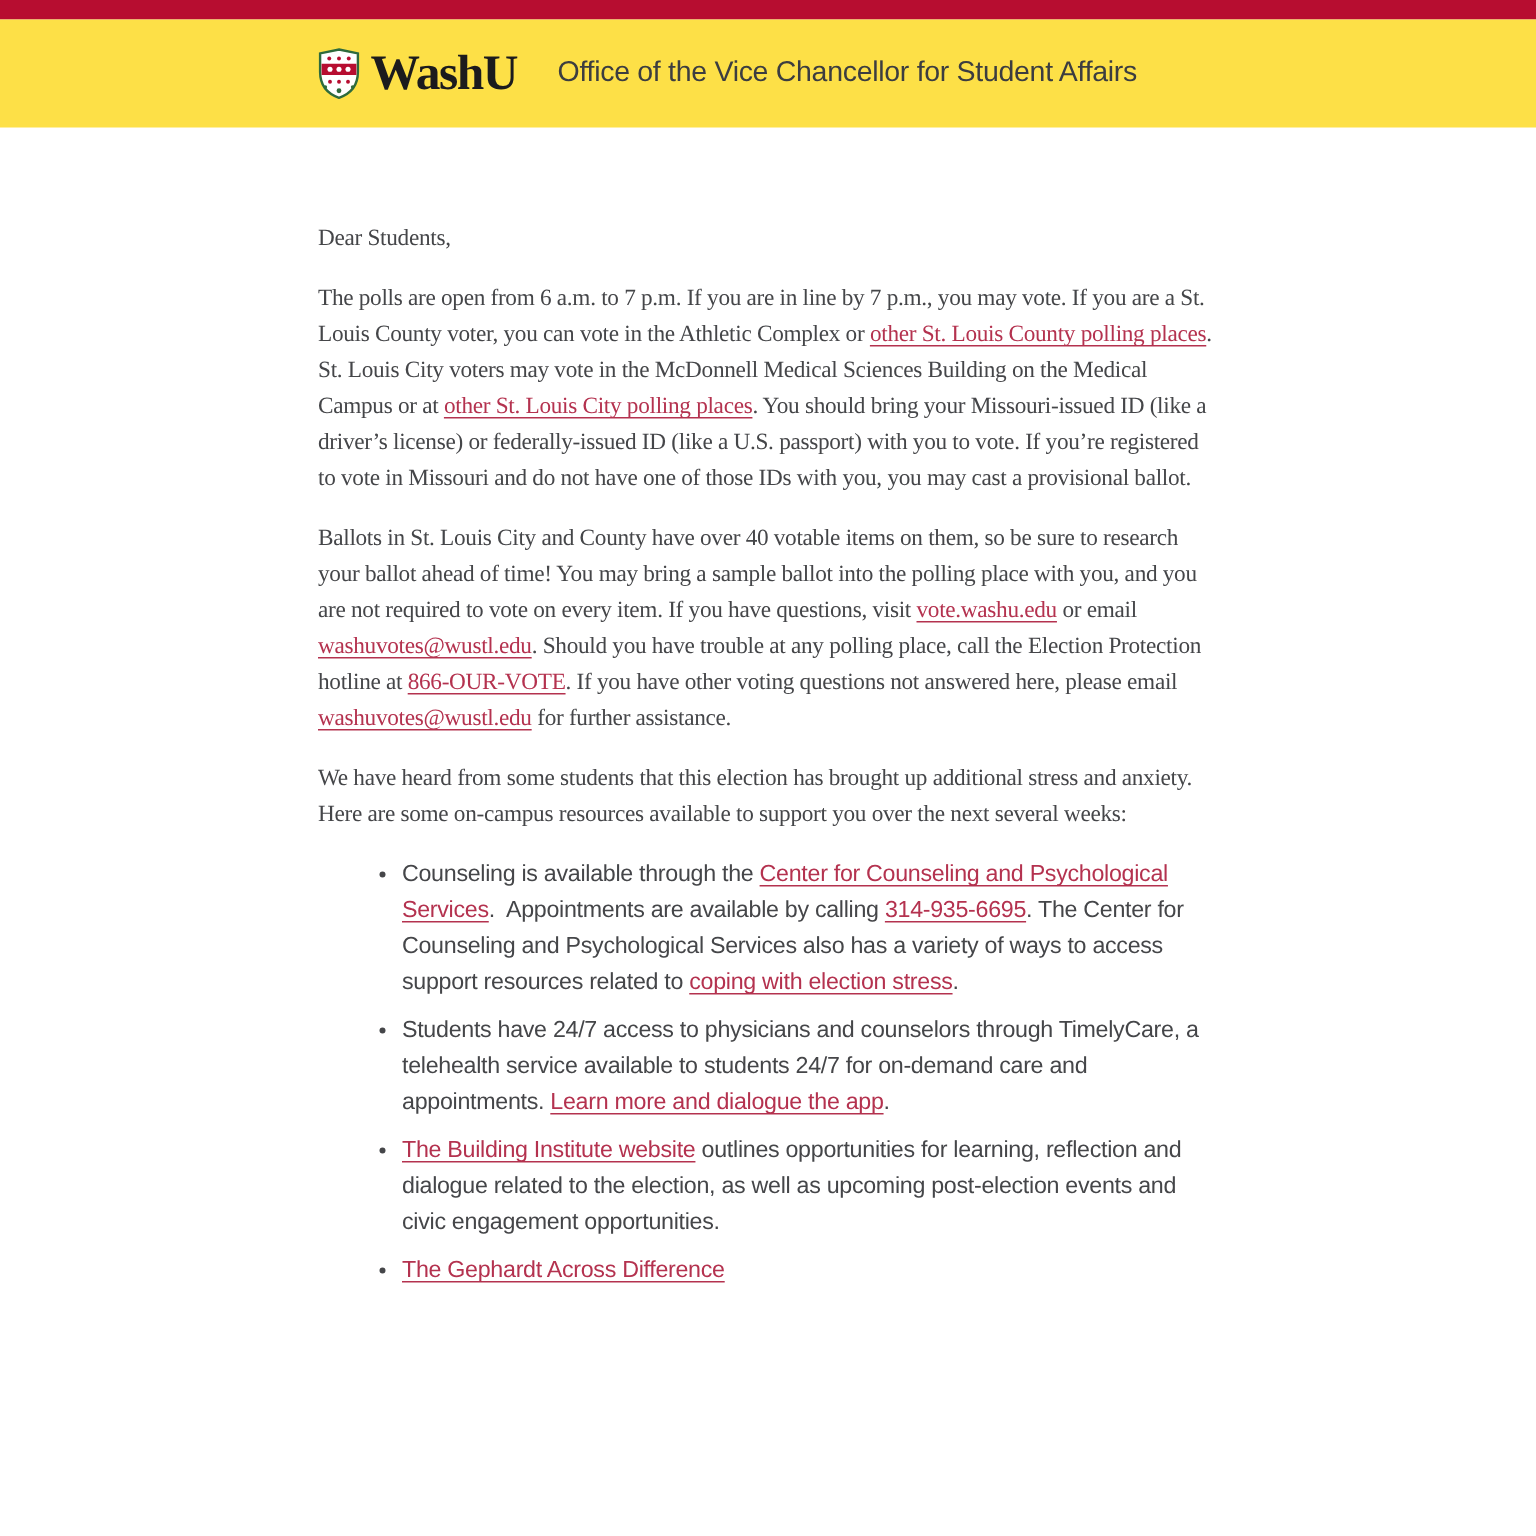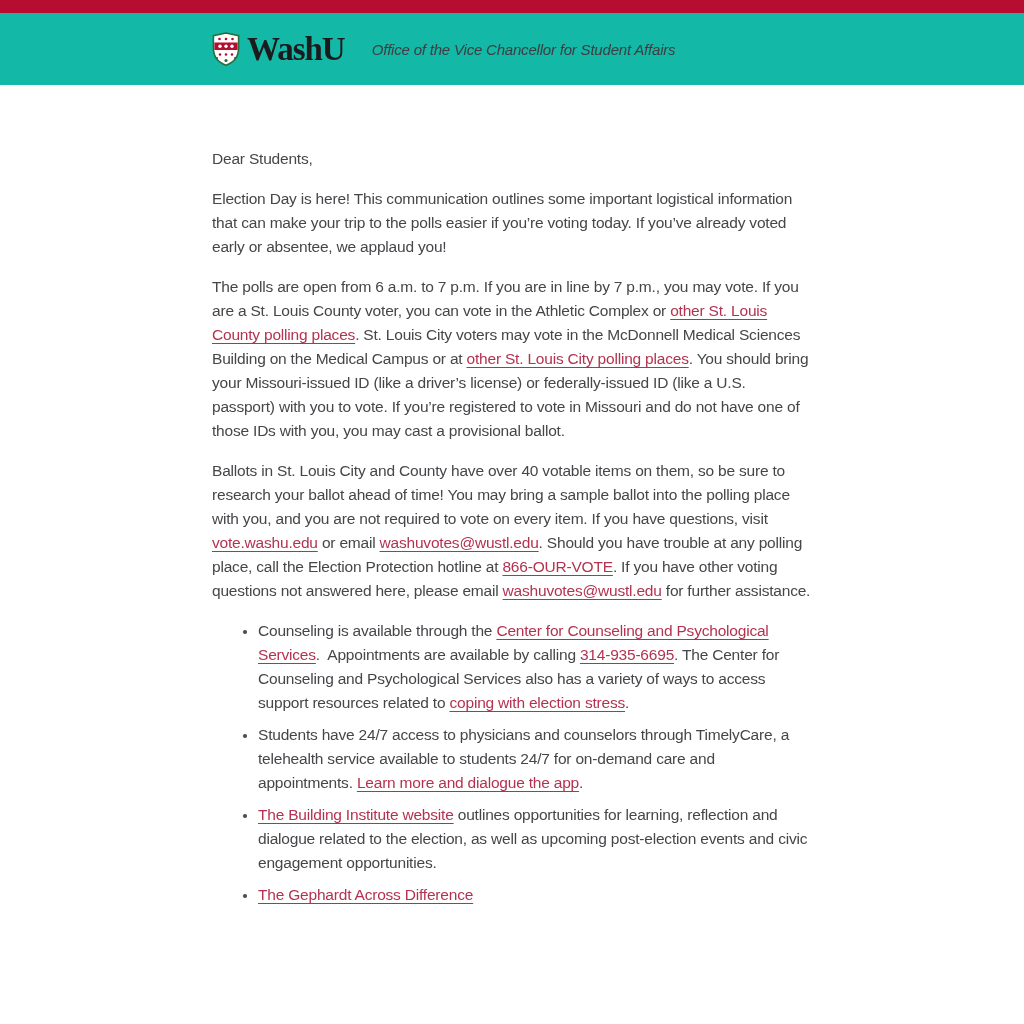--- a/index.html
+++ b/index.html
@@ -9,21 +9,21 @@
     overflow: hidden;
     background: #ffffff;
     font-family: "Liberation Sans", sans-serif;
   }
   .topbar {
     height: 13px;
     background: #b70d30;
   }
   .site-header {
     height: 72px;
-    background: #14b8a6;
+    background: #fde047;
     display: flex;
     align-items: center;
   }
   .header-inner {
     width: 600px;
     margin: 0 auto;
     display: flex;
     align-items: center;
   }
   .logo {
@@ -36,38 +36,37 @@
   .wordmark {
     font-family: "Liberation Serif", serif;
     font-size: 33px;
     font-weight: 600;
     color: #1b1b1d;
     letter-spacing: -1px;
     line-height: 1;
   }
   .dept-title {
     margin-left: 27px;
-    font-size: 15px;
+    font-size: 19px;
     color: #3c3d40;
     letter-spacing: -0.2px;
     white-space: nowrap;
-    font-style: italic;
   }
   main {
     width: 600px;
     margin: 0 auto;
     padding-top: 62px;
     color: #454649;
     font-size: 15.5px;
     line-height: 24px;
     letter-spacing: -0.2px;
   }
-  main p { margin: 0 0 16px 0; }
+  main p { margin: 0 0 16px 0; font-family: Liberation Serif, serif; }
   ul.resources {
-    margin: 1px;
+    margin: 11px;
     padding-left: 45px;
     list-style: disc outside;
   }
   ul.resources li { margin: 0 0 8px 0; }
   ul.resources li::marker { color: #454649; font-size: 0.85em; }
   a.text-link {
     color: #b4324f;
     text-decoration: underline;
     text-decoration-thickness: 1px;
     text-underline-offset: 2.5px;
@@ -100,23 +99,23 @@
       </svg>
       <span class="wordmark">WashU</span>
     </a>
     <div class="dept-title">Office of the Vice Chancellor for Student Affairs</div>
   </div>
 </header>
 
 <main>
   <p>Dear Students,</p>
   <div id="paragraphs">
-      <p><span>Election Day is here! This communication outlines some important logistical information that can make your trip to the polls easier if you’re voting today. If you’ve already voted early or absentee, we applaud you!</span></p>
       <p><span>The polls are open from 6 a.m. to 7 p.m. If you are in line by 7 p.m., you may vote. If you are a St. Louis County voter, you can vote in the Athletic Complex or </span><a class="text-link" href="#">other St. Louis County polling places</a><span>. St. Louis City voters may vote in the McDonnell Medical Sciences Building on the Medical Campus or at </span><a class="text-link" href="#">other St. Louis City polling places</a><span>. You should bring your Missouri-issued ID (like a driver’s license) or federally-issued ID (like a U.S. passport) with you to vote. If you’re registered to vote in Missouri and do not have one of those IDs with you, you may cast a provisional ballot.</span></p>
       <p><span>Ballots in St. Louis City and County have over 40 votable items on them, so be sure to research your ballot ahead of time! You may bring a sample ballot into the polling place with you, and you are not required to vote on every item. If you have questions, visit </span><a class="text-link" href="#">vote.washu.edu</a><span> or email </span><a class="text-link" href="#">washuvotes@wustl.edu</a><span>. Should you have trouble at any polling place, call the Election Protection hotline at </span><a class="text-link" href="#">866-OUR-VOTE</a><span>. If you have other voting questions not answered here, please email </span><a class="text-link" href="#">washuvotes@wustl.edu</a><span> for further assistance.</span></p>
+      <p><span>We have heard from some students that this election has brought up additional stress and anxiety. Here are some on-campus resources available to support you over the next several weeks:</span></p>
     </div>
   <ul class="resources" id="resources">
       <li><span>Counseling is available through the </span><a class="text-link" href="#">Center for Counseling and Psychological Services</a><span>.&nbsp; Appointments are available by calling </span><a class="text-link" href="#">314-935-6695</a><span>. The Center for Counseling and Psychological Services also has a variety of ways to access support resources related to </span><a class="text-link" href="#">coping with election stress</a><span>.</span></li>
       <li><span>Students have 24/7 access to physicians and counselors through TimelyCare, a telehealth service available to students 24/7 for on-demand care and appointments. </span><a class="text-link" href="#">Learn more and dialogue the app</a><span>.</span></li>
       <li><a class="text-link" href="#">The Building Institute website</a><span> outlines opportunities for learning, reflection and dialogue related to the election, as well as upcoming post-election events and civic engagement opportunities.</span></li>
       <li><a class="text-link" href="#">The Gephardt Across Difference</a></li>
     </ul>
 </main>
 
 </body></html>

